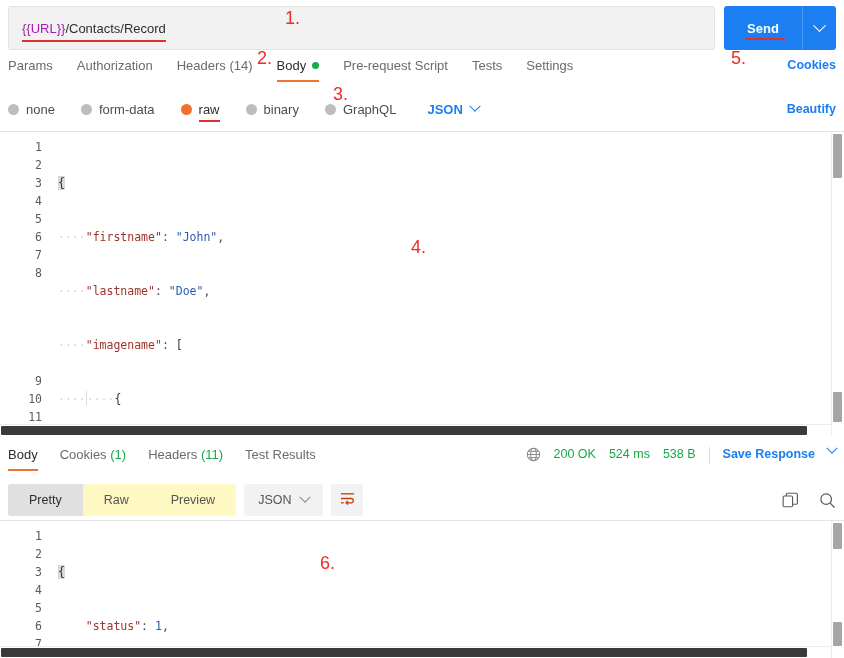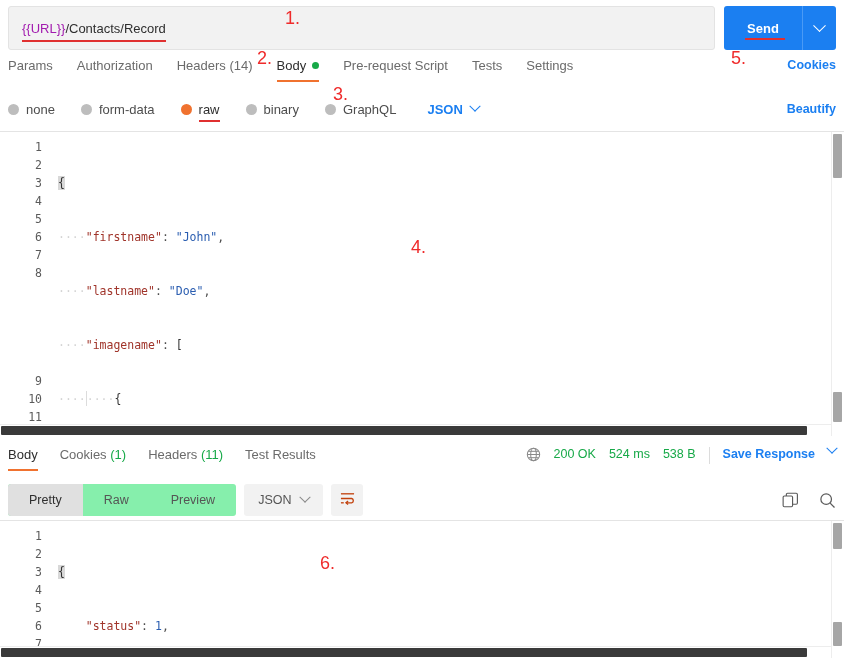--- a/index.html
+++ b/index.html
@@ -277,21 +277,21 @@
   .save-resp { color: #1b7ff1; font-weight: bold; cursor: pointer; }
 
   
   .res-toolbar {
     position: absolute; left: 8px; top: 484px;
     width: 828px; height: 32px;
     display: flex; align-items: center;
   }
   .segmented {
     display: flex; align-items: center;
-    background: #86efac; border-radius: 3px;
+    background: #fef9c3; border-radius: 3px;
     height: 32px; overflow: hidden;
   }
   .seg {
     padding: 0 21px; height: 32px;
     display: flex; align-items: center;
     font-size: 12.5px; color: #555; cursor: pointer;
   }
   .seg.active { background: #e0e0e0; color: #2e2e2e; }
   .res-json {
     display: flex; align-items: center; gap: 10px;

